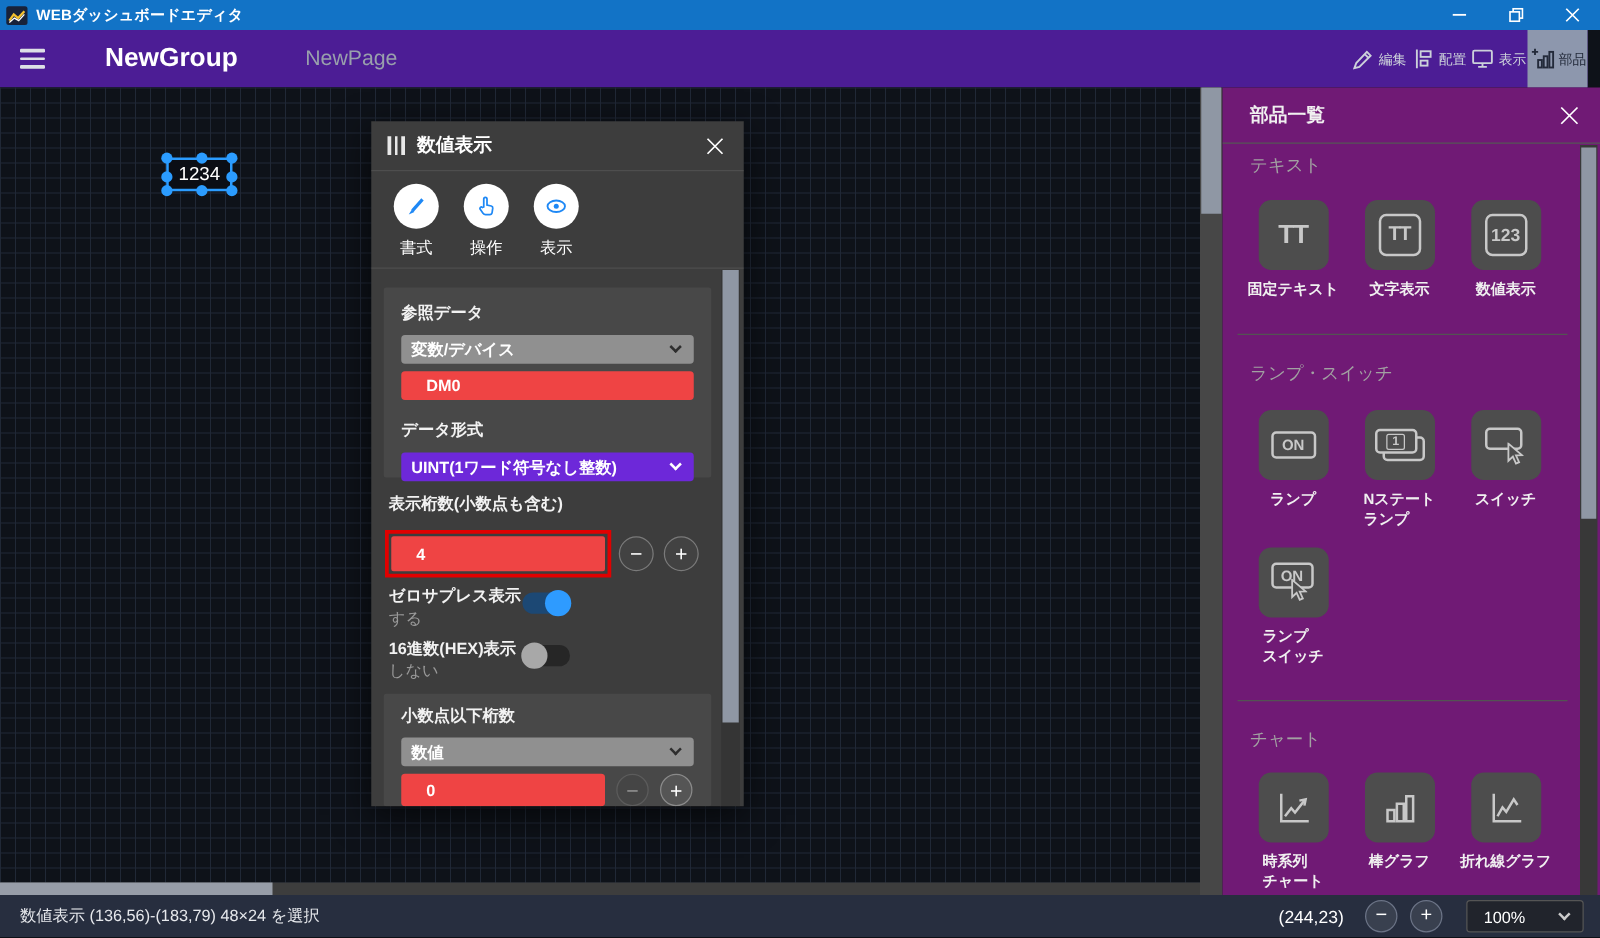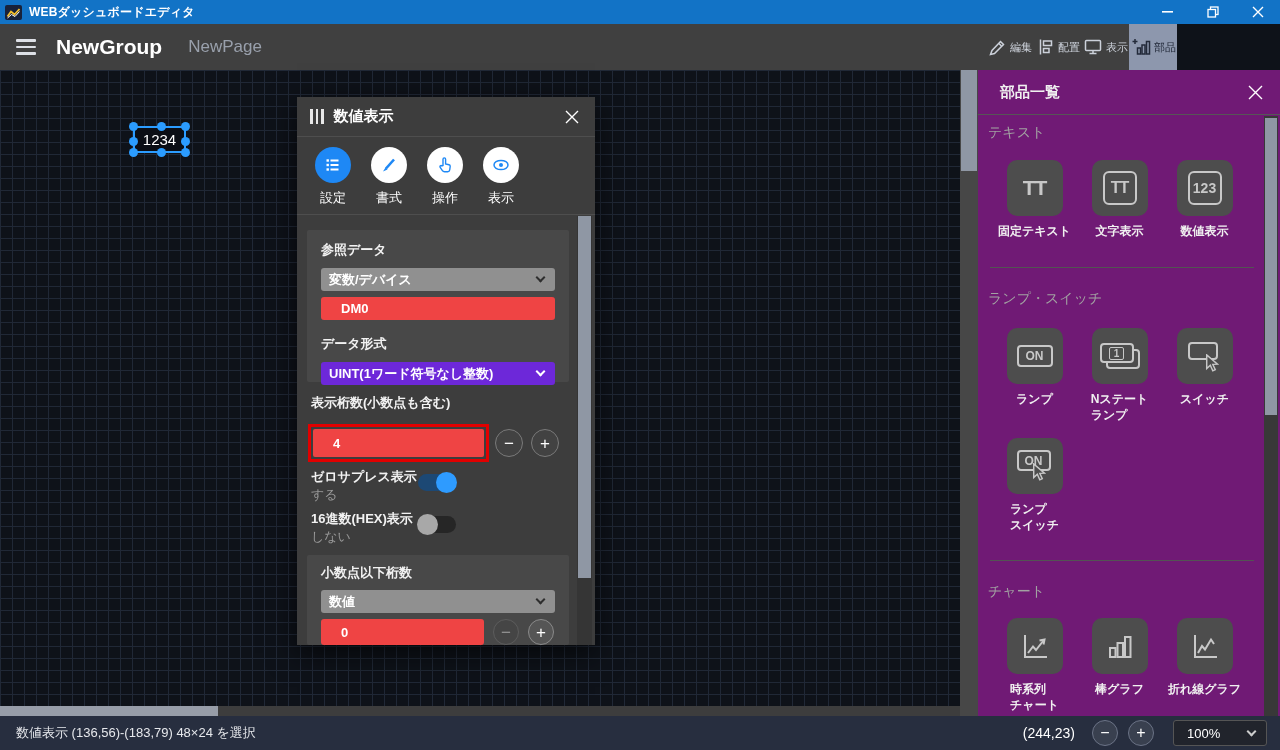--- a/index.html
+++ b/index.html
@@ -8,21 +8,21 @@
   #app { position:relative; width:1280px; height:750px; background:#0e1219; }
 
   
   .titlebar { position:absolute; left:0; top:0; width:1280px; height:24px; background:#1273c6; display:flex; align-items:center; }
   .appicon { width:17px; height:15px; margin-left:5px; background:#18223a; border-radius:2px; display:flex; align-items:center; justify-content:center; }
   .titlebar-text { color:#fff; font-size:12px; margin-left:7px; font-weight:bold; letter-spacing:.2px; }
   .winbtns { margin-left:auto; display:flex; height:24px; }
   .winbtn { width:45px; height:24px; display:flex; align-items:center; justify-content:center; }
 
   
-  .header { position:absolute; left:0; top:24px; width:1177px; height:46px; background:#404040; display:flex; align-items:center; }
+  .header { position:absolute; left:0; top:24px; width:1270px; height:46px; background:#4c1d95; display:flex; align-items:center;gap:28px; }
   .hamburger { width:40px; height:40px; margin-left:6px; display:flex; flex-direction:column; justify-content:center; gap:4px; align-items:center; }
   .hamburger i { display:block; width:20px; height:2.5px; background:#dde0e6; border-radius:1px; }
   .group-title { color:#fff; font-size:21px; font-weight:bold; margin-left:10px; }
   .page-title { color:#99a0ac; font-size:17px; margin-left:26px; }
   .toolbar { margin-left:auto; display:flex; height:46px; }
   .toolbtn { width:48px; height:46px; display:flex; flex-direction:row; align-items:center; justify-content:center; gap:2px; color:#ccd1da; }
   .toolbtn .tlabel { font-size:11px; }
   .toolbtn.active { background:#8d97ad; color:#232a3a; }
 
   
@@ -90,21 +90,21 @@
   .stepbtn.dim { opacity:.4; }
   .stepbtn.lite { background:#555; border-color:#8a8a8a; }
 
   
   .sidebar { position:absolute; left:978px; top:70px; width:302px; height:646px; background:#701a75; overflow:hidden; }
   .sb-header { height:45px; display:flex; align-items:center; border-bottom:1px solid #565656; }
   .sb-title { color:#f0f0f0; font-size:15px; font-weight:bold; margin-left:22px; }
   .sb-close { margin-left:auto; margin-right:14px; width:22px; height:22px; display:flex; align-items:center; justify-content:center; }
   .sb-scroll { position:absolute; left:286px; top:46px; width:14px; height:600px; background:#383838; }
   .sb-scroll .thumb { position:absolute; left:1px; top:2px; width:12px; height:297px; background:#8f97a4; }
-  .sec-label { position:absolute; left:10px; color:#a2a2a2; font-size:14px; }
+  .sec-label { position:absolute; left:22px; color:#a2a2a2; font-size:14px; }
   .part-row { position:absolute; left:14px; display:flex; }
   .part-item { width:85px; display:flex; flex-direction:column; align-items:center; }
   .tile { width:56px; height:56px; border-radius:10px; background:#4d4d4d; display:flex; align-items:center; justify-content:center; position:relative; }
   .tile-label { margin-top:7px; color:#f0f0f0; font-size:12px; font-weight:bold; text-align:left; white-space:pre-line; line-height:1.35; }
   .sb-divider { position:absolute; left:12px; width:264px; border-top:1px solid #535353; }
   .tt-plain { font-size:21px; font-weight:bold; letter-spacing:-1px; color:#c8c8c8; }
   .box-icon { border:2px solid #c8c8c8; border-radius:6px; color:#c8c8c8; font-weight:bold; display:flex; align-items:center; justify-content:center; }
   .tt-box { width:34px; height:34px; font-size:16px; letter-spacing:-1px; }
   .n123-box { width:34px; height:34px; font-size:14px; }
   .on-box { width:36px; height:22px; border-radius:4px; font-size:12px; border-width:2px; }
@@ -231,35 +231,20 @@
           <i></i>
         </span>
       <span class="dlg-title">数値表示</span>
       <span class="dlg-close">
         <svg width="14" height="14" viewBox="0 0 14 14" stroke="#fff" stroke-width="1.4">
             <path d="M1 1 L13 13 M13 1 L1 13"></path>
           </svg>
       </span>
     </div>
     <div class="dlg-tabs">
-      <div class="dlg-tab active">
-        <span class="tab-circle">
-          <svg width="18" height="18" viewBox="0 0 18 18">
-            <g stroke="#fff" stroke-width="1.8">
-                <path d="M6.5 4.5 h8 M6.5 9 h8 M6.5 13.5 h8"></path>
-              </g>
-            <g fill="#fff">
-                <rect x="2.5" y="3.3" width="2.4" height="2.4"></rect>
-                <rect x="2.5" y="7.8" width="2.4" height="2.4"></rect>
-                <rect x="2.5" y="12.3" width="2.4" height="2.4"></rect>
-              </g>
-          </svg>
-        </span>
-        <span class="tab-label">設定</span>
-      </div>
       <div class="dlg-tab">
         <span class="tab-circle">
           <svg width="18" height="18" viewBox="0 0 18 18">
             <path d="M6 12.5 L14 3.5" stroke="#1e88f5" stroke-width="2.6"></path>
             <path d="M5.5 11.5 L7.5 13.5 L3 15.5 Z" fill="#1e88f5"></path>
           </svg>
         </span>
         <span class="tab-label">書式</span>
       </div>
       <div class="dlg-tab">

